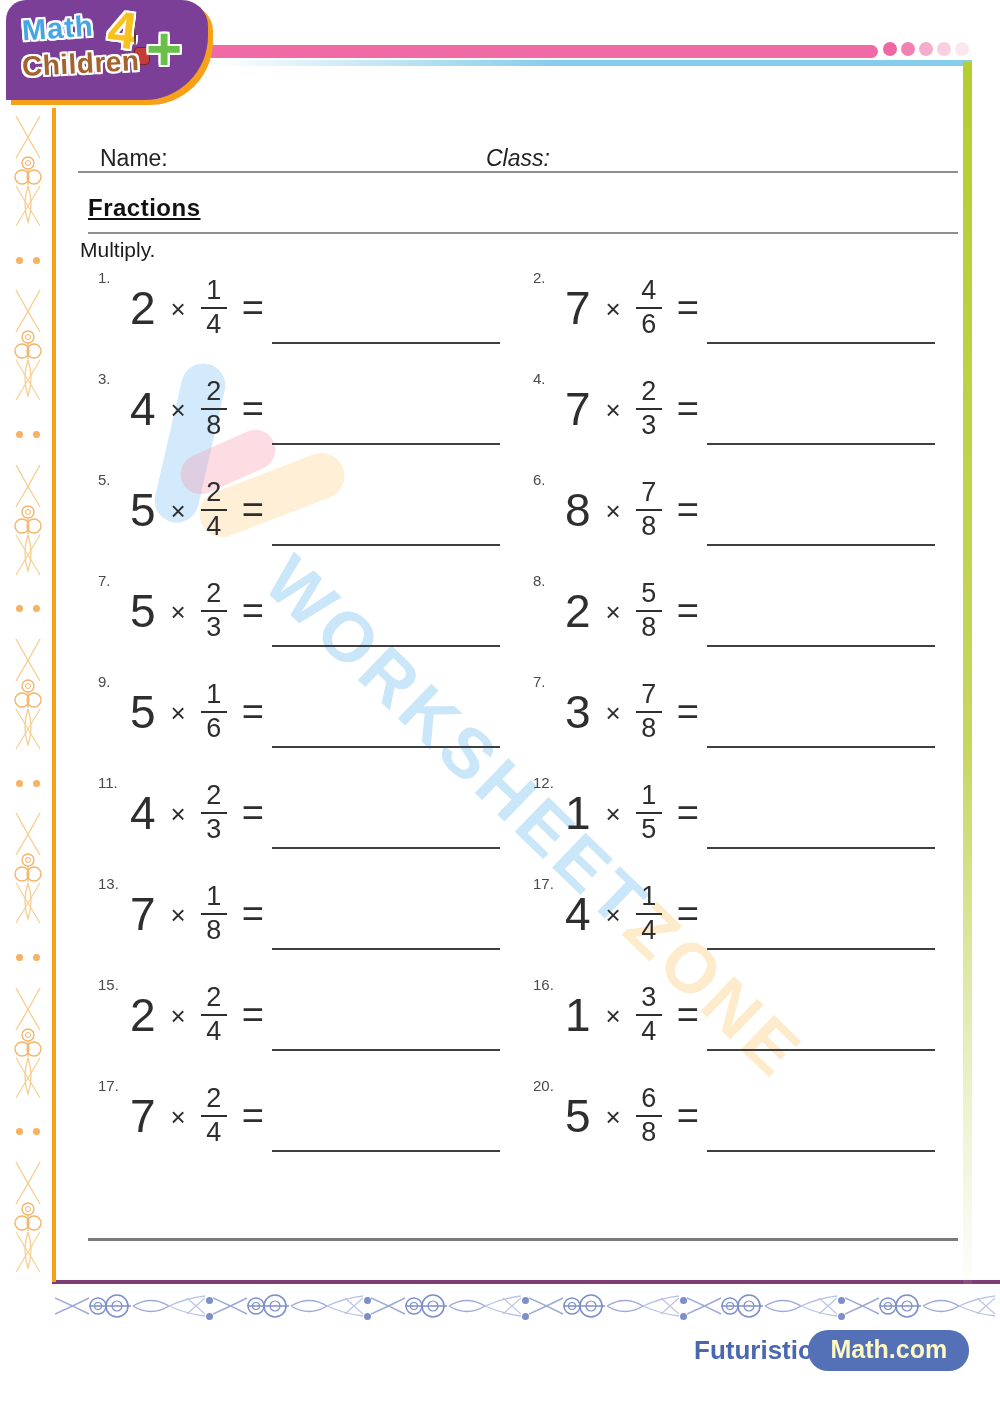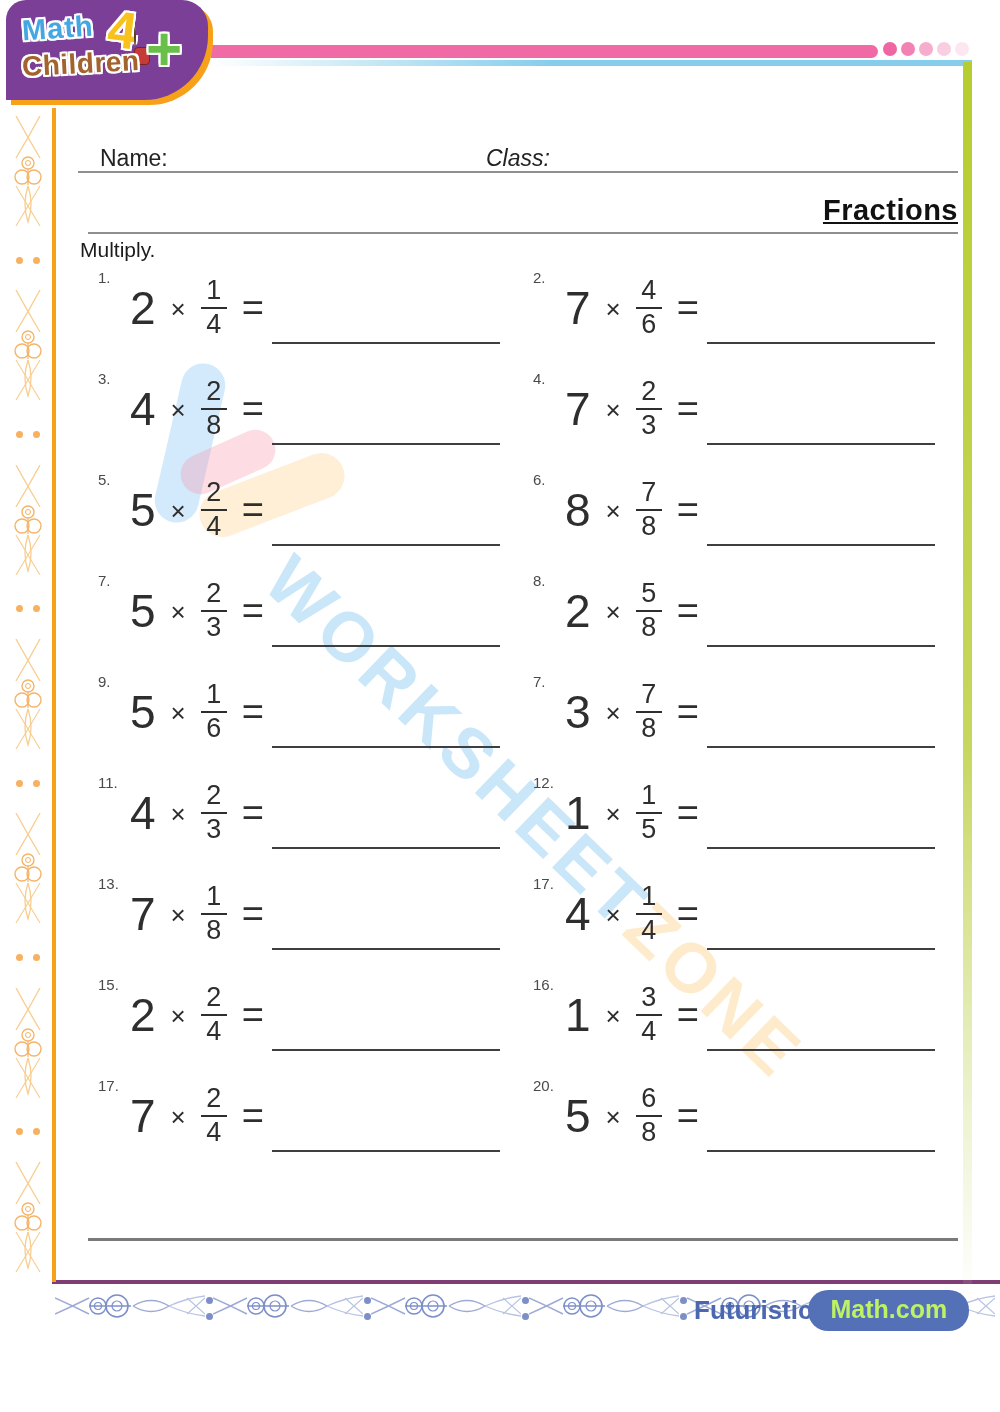--- a/index.html
+++ b/index.html
@@ -36,21 +36,21 @@
 
   
   #left-flourish{position:absolute;left:9px;top:116px;width:38px;height:1160px;z-index:1;
         display:flex;flex-direction:column;justify-content:space-between;align-items:center;}
   .fl-dots{display:flex;gap:10px;}
   .fl-dots i{width:7px;height:7px;border-radius:50%;background:#f7b160;display:block;}
 
   
   .field-label{position:absolute;font-size:23px;color:#222;z-index:7;}
   #name-line{position:absolute;left:78px;top:171px;width:880px;height:2px;background:#8f8f8f;z-index:7;}
-  #title{position:absolute;left:88px;top:194px;width:870px;text-align:right;font-size:29px;
+  #title{position:absolute;left:88px;top:194px;width:870px;text-align:left;font-size:24px;
         font-weight:bold;color:#111;text-decoration:underline;z-index:7;letter-spacing:0.5px;}
   #title-line{position:absolute;left:88px;top:232px;width:870px;height:2px;background:#8f8f8f;z-index:7;}
   #instruction{position:absolute;left:80px;top:238px;font-size:21px;color:#1c1c1c;z-index:7;}
 
   
   #wm-text{position:absolute;left:305px;top:540px;transform:rotate(44deg);transform-origin:left top;
         font-size:70px;font-weight:bold;letter-spacing:5px;white-space:nowrap;z-index:0;}
   #wm-text .wm1{color:rgba(150,205,243,0.50);}
   #wm-text .wm2{color:rgba(250,210,140,0.45);}
   .wm-stroke{position:absolute;border-radius:24px;z-index:0;}
@@ -74,23 +74,23 @@
 
   #bottom-writing-line{position:absolute;left:88px;top:1238px;width:870px;height:3px;background:#7a7a7a;z-index:7;}
 
   
   #bottom-flourish{position:absolute;left:55px;top:1290px;width:940px;height:36px;z-index:5;
         display:flex;align-items:center;justify-content:space-between;}
   .bf-colon{display:flex;flex-direction:column;gap:9px;}
   .bf-colon i{width:7px;height:7px;border-radius:50%;background:#7d8fc9;display:block;}
 
   
-  #footer-brand{position:absolute;left:694px;top:1290px;z-index:8;display:flex;align-items:center;cursor:pointer;}
+  #footer-brand{position:absolute;left:694px;top:1330px;z-index:8;display:flex;align-items:center;cursor:pointer;}
   #footer-brand .prefix{font-size:26px;font-weight:bold;color:#4a67b0;margin-right:-4px;}
-  #footer-brand .pill{background:#5471b8;color:#bef264;font-size:25px;font-weight:bold;
+  #footer-brand .pill{background:#5471b8;color:#fef9c3;font-size:25px;font-weight:bold;
         border-radius:20px;padding:5px 22px 7px 22px;}
 </style>
 </head>
 <body>
 
 <div id="page">
 
   <div class="wm-stroke" id="wm-s-blue"></div>
   <div class="wm-stroke" id="wm-s-pink"></div>
   <div class="wm-stroke" id="wm-s-cream"></div>

